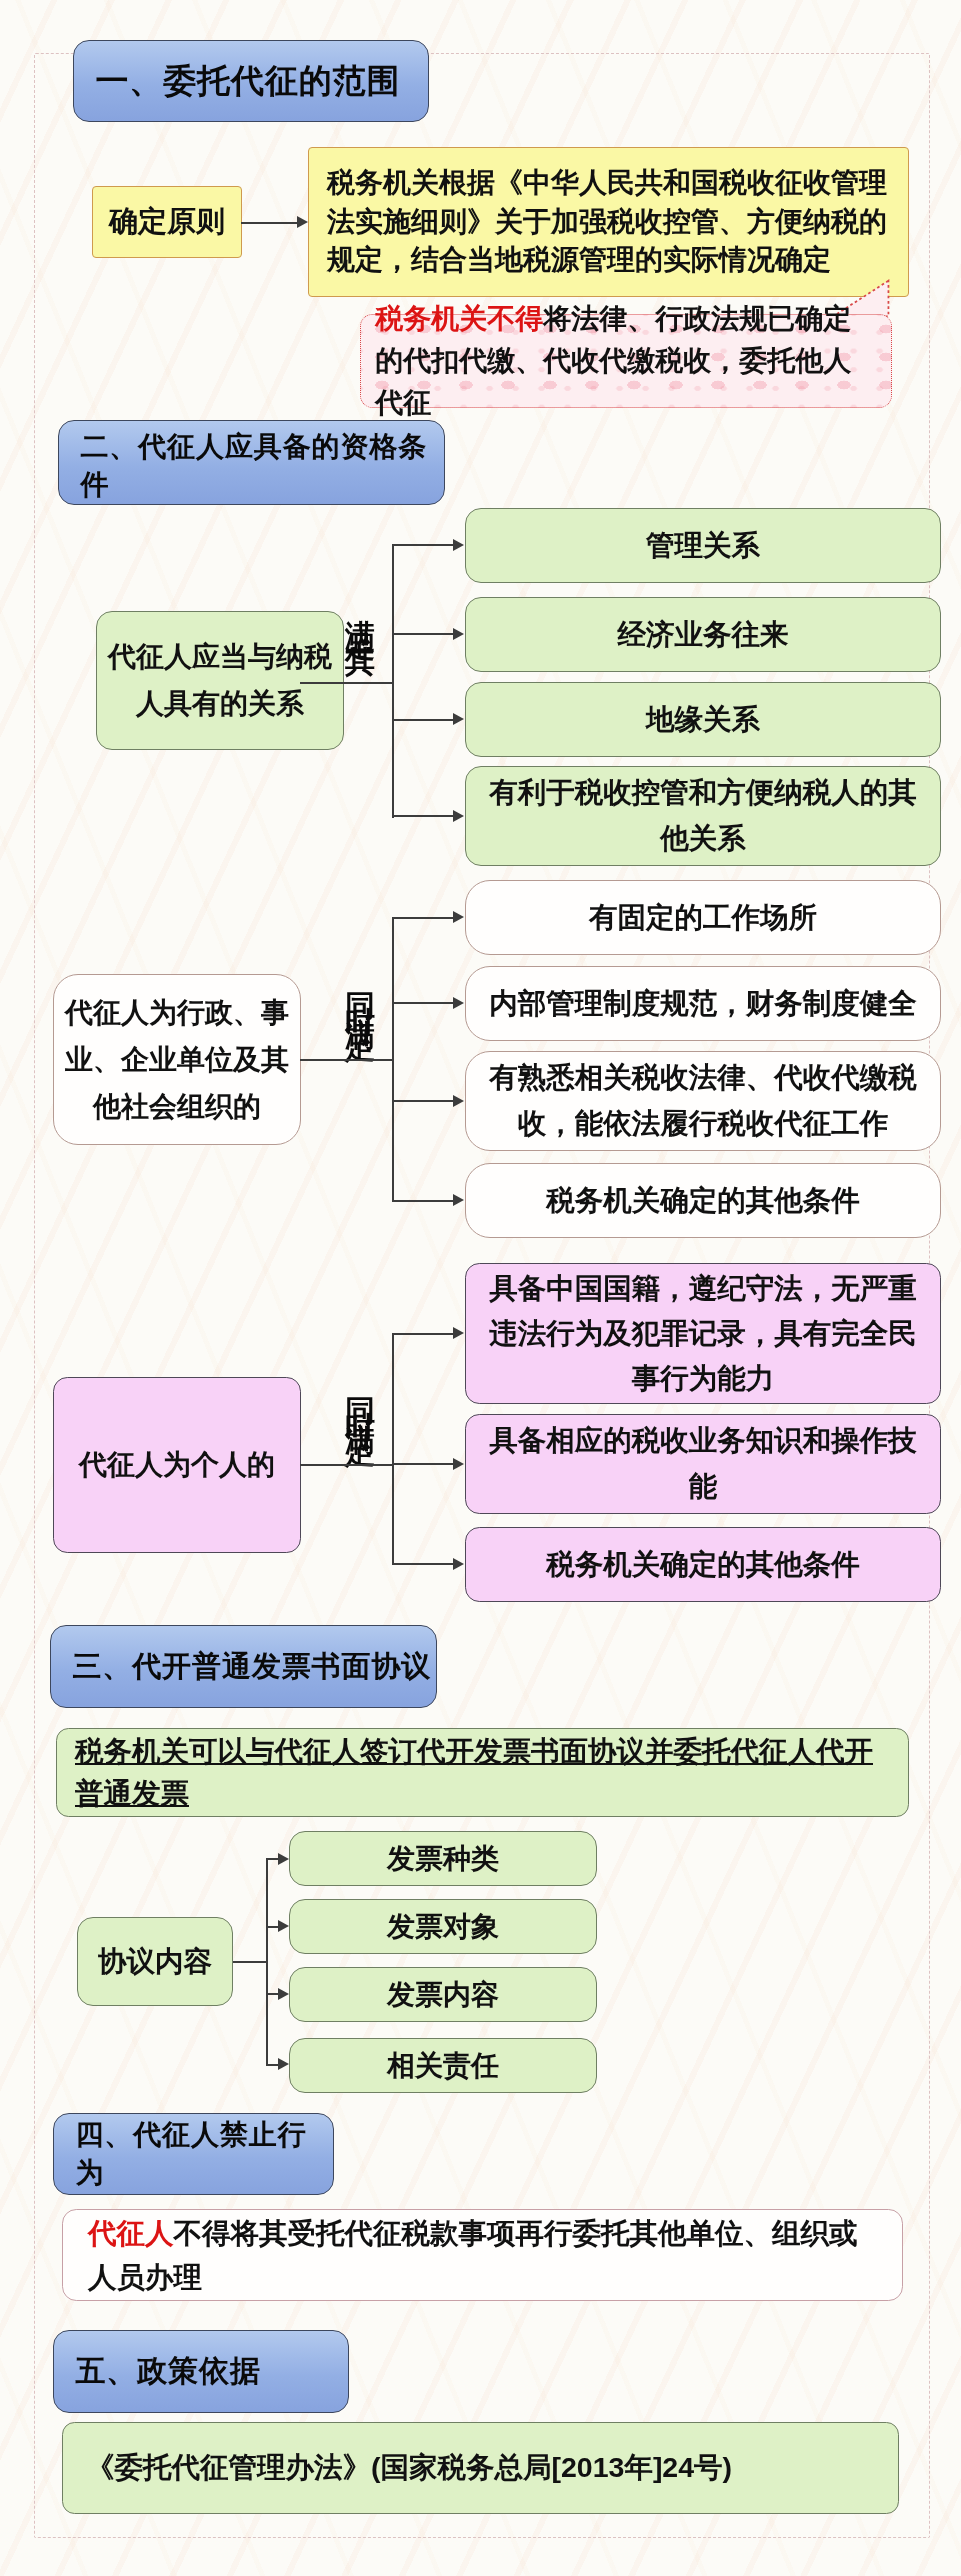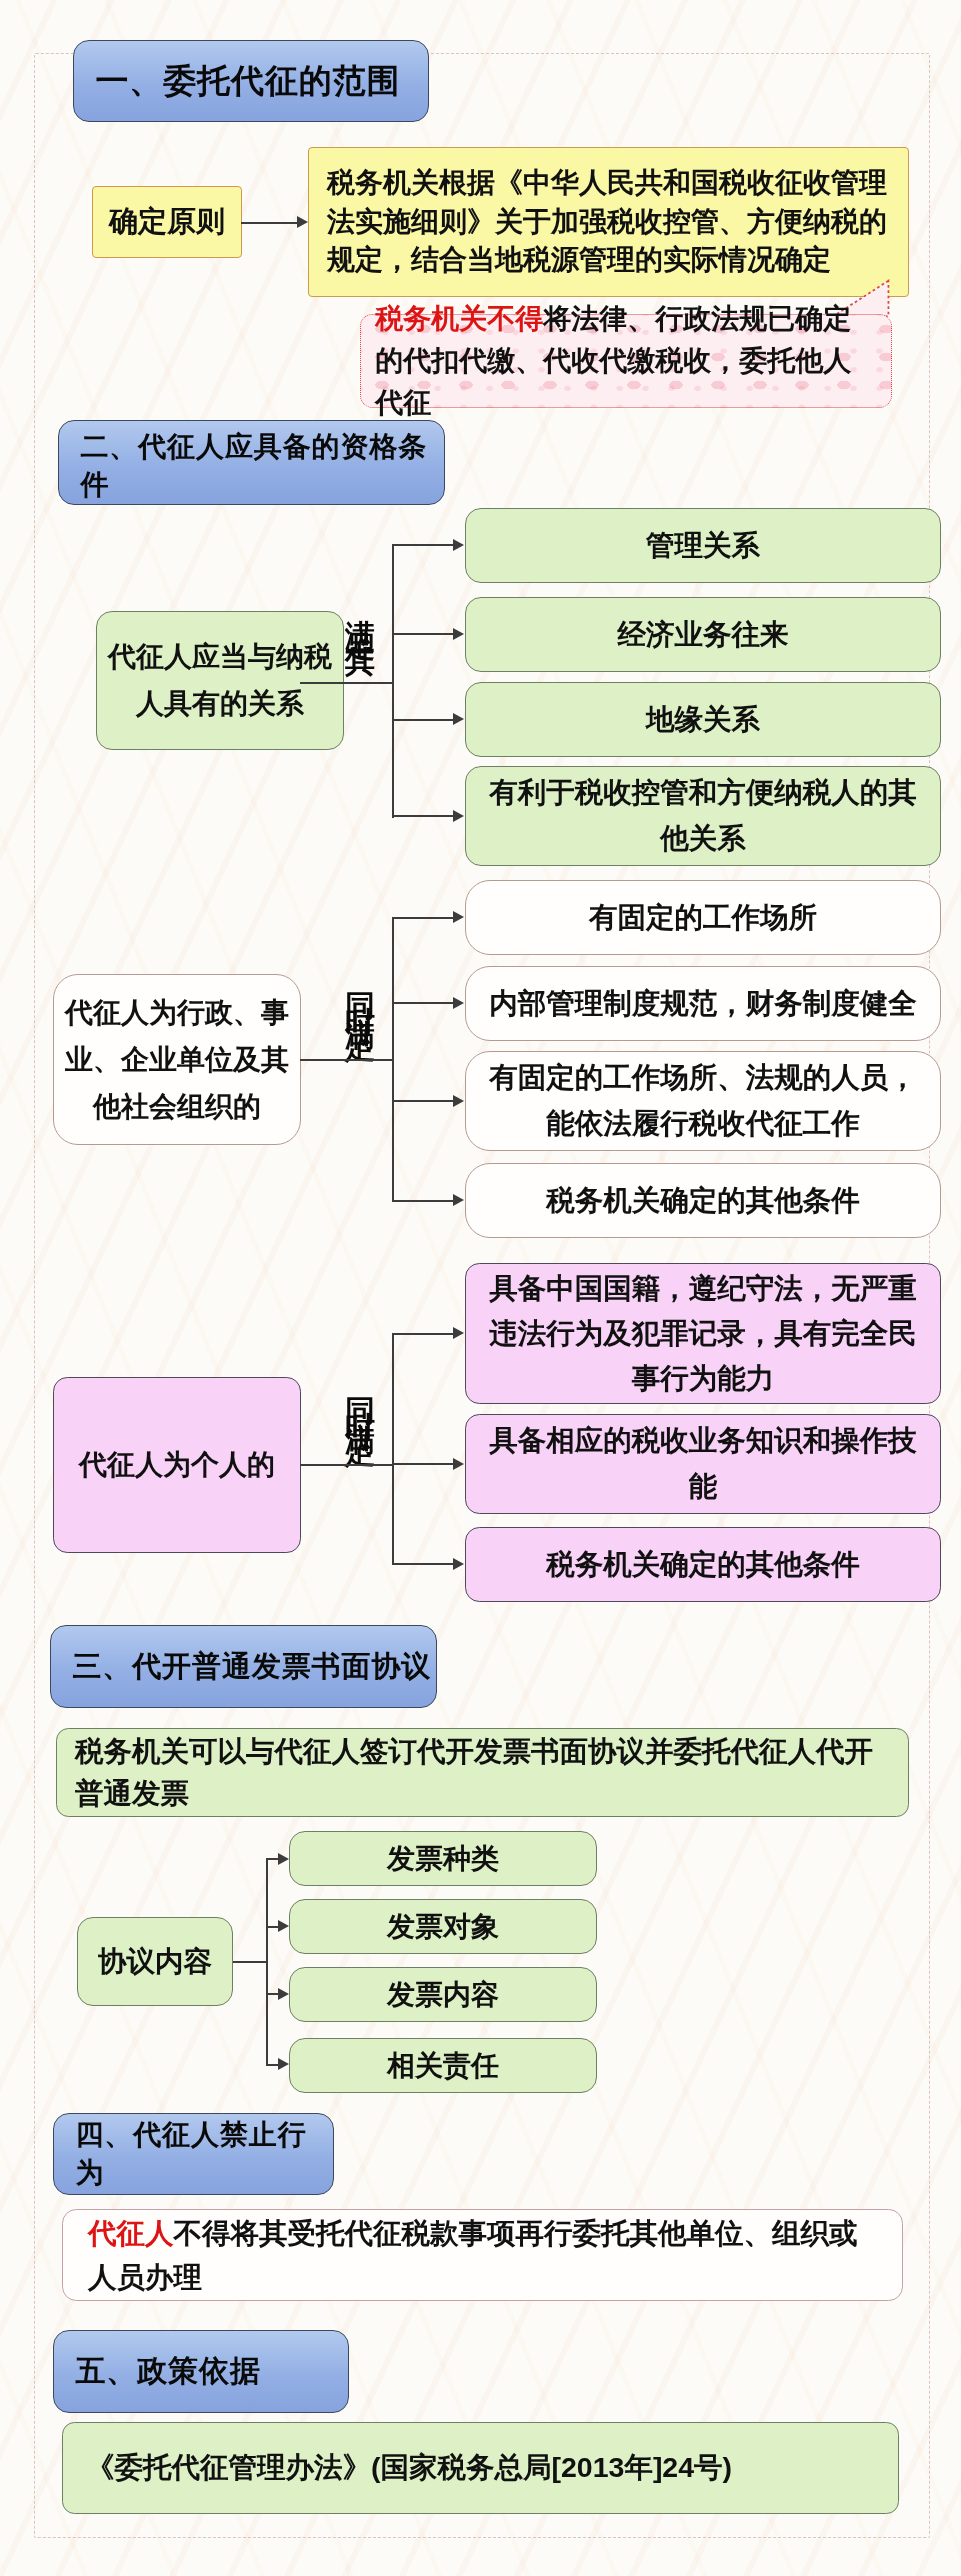--- a/index.html
+++ b/index.html
@@ -112,21 +112,21 @@
   <div class="ln" style="left:392px;top:917px;width:62px;height:1.8px;"></div>
   <div class="ar" style="left:453px;top:911px;"></div>
   <div class="box whitebox" style="left:465px;top:880px;width:476px;height:75px;font-size:28.5px;">有固定的工作场所</div>
 
   <div class="ln" style="left:392px;top:1002px;width:62px;height:1.8px;"></div>
   <div class="ar" style="left:453px;top:997px;"></div>
   <div class="box whitebox" style="left:465px;top:966px;width:476px;height:75px;font-size:28.5px;">内部管理制度规范，财务制度健全</div>
 
   <div class="ln" style="left:392px;top:1100px;width:62px;height:1.8px;"></div>
   <div class="ar" style="left:453px;top:1095px;"></div>
-  <div class="box whitebox" style="left:465px;top:1051px;width:476px;height:100px;font-size:28.5px;line-height:1.6;padding:5.3px 12.5px;">有固定的工作场所、法规的人员，能依法履行税收代征工作</div>
+  <div class="box whitebox" style="left:465px;top:1051px;width:476px;height:100px;font-size:28.5px;line-height:1.6;padding:5.3px 12.5px;">有熟悉相关税收法律、代收代缴税收，能依法履行税收代征工作</div>
 
   <div class="ln" style="left:392px;top:1200px;width:62px;height:1.8px;"></div>
   <div class="ar" style="left:453px;top:1194px;"></div>
   <div class="box whitebox" style="left:465px;top:1163px;width:476px;height:75px;font-size:28.5px;">税务机关确定的其他条件</div>
 
   <div class="box pink" style="left:53px;top:1377px;width:248px;height:176px;font-size:28px;">代征人为个人的</div>
   <div class="vlabel" style="left:341px;top:1374px;width:39px;height:187px;">同时满足</div>
   <div class="ln" style="left:300px;top:1464px;width:92px;height:1.8px;"></div>
   <div class="ln" style="left:392px;top:1333px;width:1.8px;height:232px;"></div>
 
@@ -139,21 +139,21 @@
   <div class="box pink" style="left:465px;top:1414px;width:476px;height:100px;font-size:28.5px;line-height:1.6;padding:5.3px 12.5px;text-align:center;">具备相应的税收业务知识和操作技能</div>
 
   <div class="ln" style="left:392px;top:1563px;width:62px;height:1.8px;"></div>
   <div class="ar" style="left:453px;top:1558px;"></div>
   <div class="box pink" style="left:465px;top:1527px;width:476px;height:75px;font-size:28.5px;">税务机关确定的其他条件</div>
 
   <div class="hdr" style="left:50px;top:1625px;width:387px;height:83px;font-size:29px;">
     <span>三、代开普通发票书面协议</span>
   </div>
 
-  <div class="box green leftalign" style="left:56px;top:1728px;width:853px;height:89px;font-size:28.5px;line-height:1.45;padding:7.1px 18px;border-radius:12.5px;">
+  <div class="box green leftalign" style="left:56px;top:1728px;width:853px;height:89px;font-size:28.5px;line-height:1.45;padding:7.1px 18px;border-radius:12.5px;text-decoration:underline;">
     <div class="inner">税务机关可以与代征人签订代开发票书面协议并委托代征人代开普通发票</div>
   </div>
 
   <div class="box green" style="left:77px;top:1917px;width:156px;height:89px;font-size:28.5px;">协议内容</div>
   <div class="ln" style="left:233px;top:1961px;width:34px;height:1.8px;"></div>
   <div class="ln" style="left:266px;top:1859px;width:1.8px;height:207px;"></div>
 
   <div class="ln" style="left:266px;top:1858px;width:13.4px;height:1.8px;"></div>
   <div class="ar" style="left:278px;top:1853px;"></div>
   <div class="box green" style="left:289px;top:1831px;width:308px;height:55px;font-size:28px;">发票种类</div>

